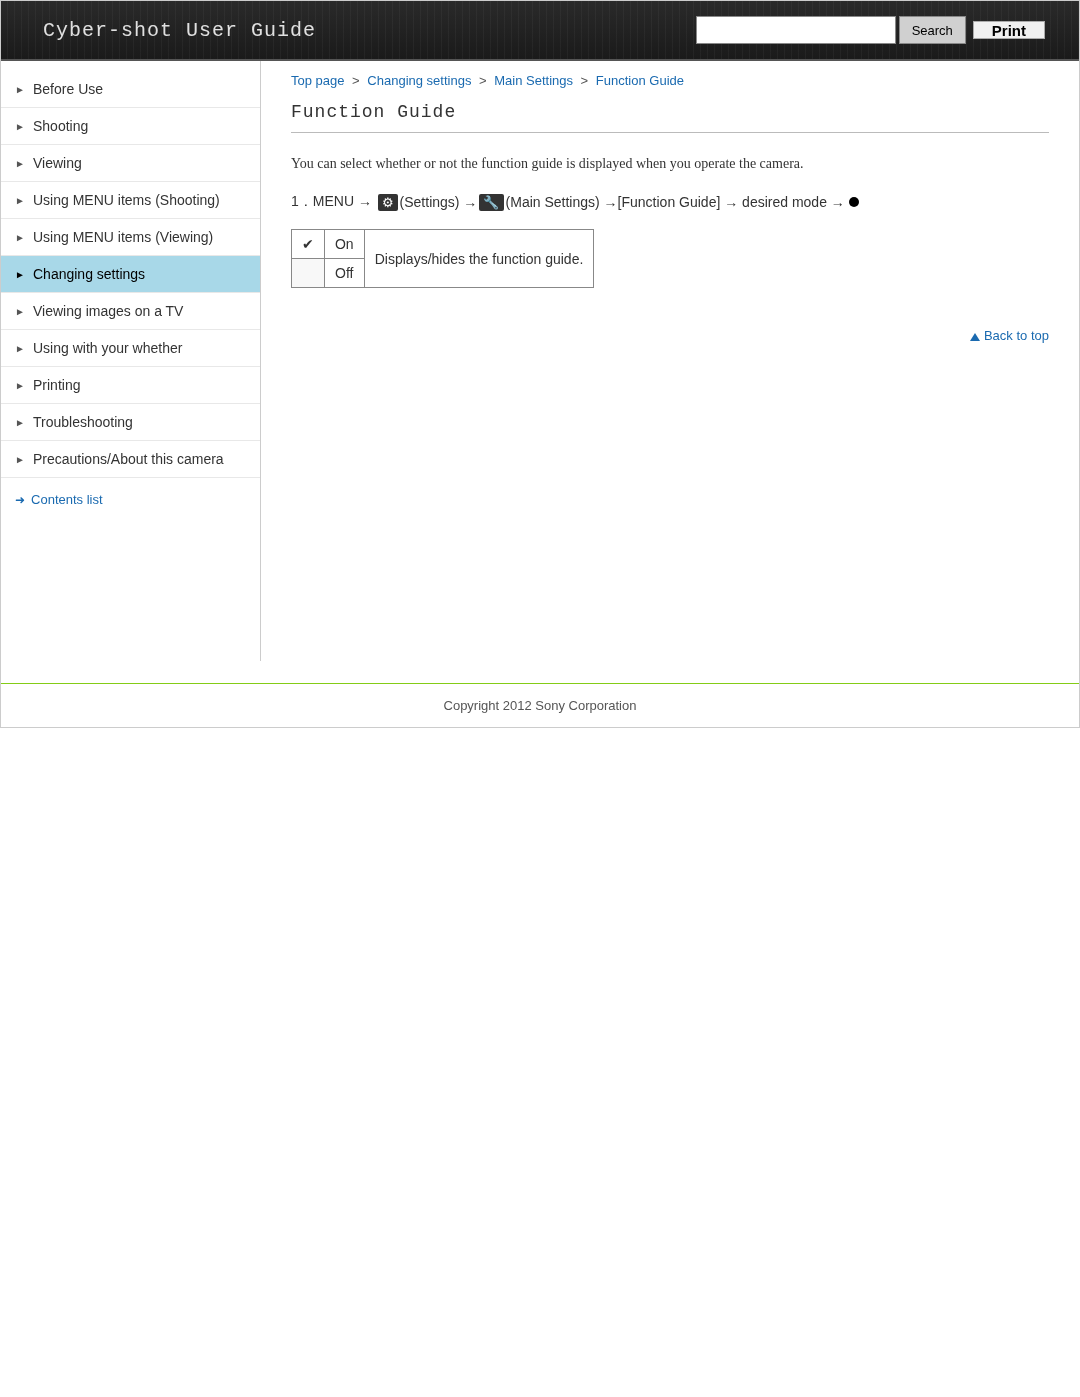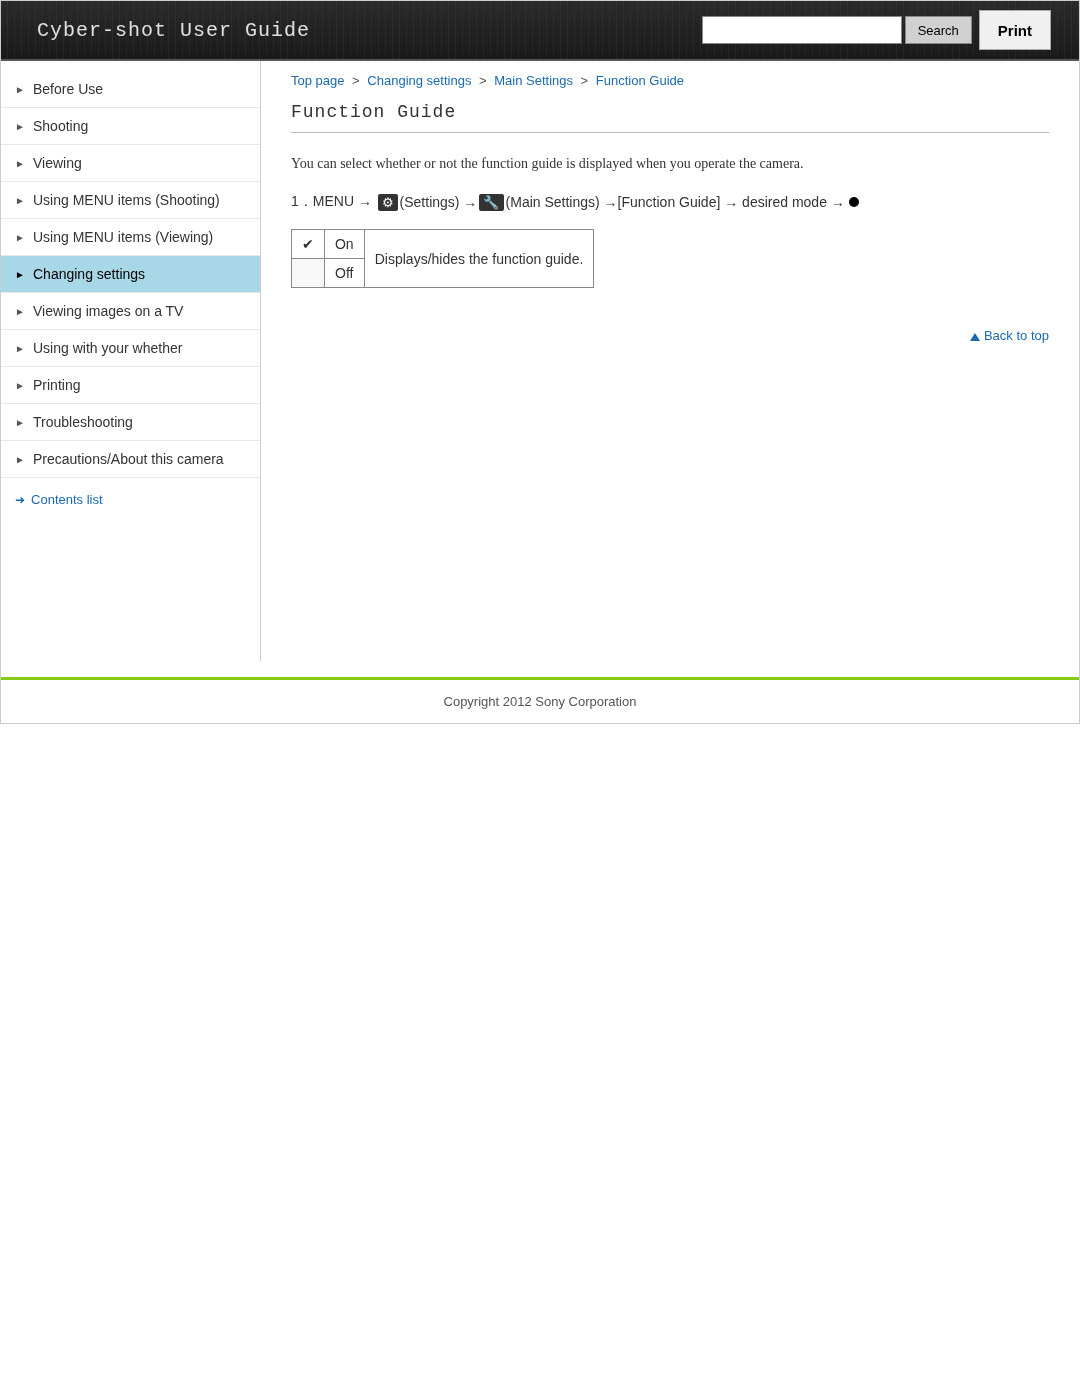--- a/index.html
+++ b/index.html
@@ -1,21 +1,21 @@
 <!DOCTYPE html>
 <html><head>
   <meta charset="utf-8">
   <style>
     * { margin: 0; padding: 0; box-sizing: border-box; }
     body { font-family: Arial, sans-serif; font-size: 14px; background: #fff; color: #333; }
 
     
     #header {
       background: linear-gradient(to bottom, #2a2a2a, #1a1a1a);
-      padding: 12px;
+      padding: 18px;
       display: flex;
       align-items: center;
       height: 60px;
       border-bottom: 2px solid #555;
       position: relative;
       overflow: hidden;
     }
     #header::before {
       content: '';
       position: absolute;
@@ -56,21 +56,21 @@
     }
     #search-button {
       height: 28px;
       padding: 0 12px;
       background: #d0d0d0;
       border: 1px solid #888;
       font-size: 13px;
       cursor: pointer;
     }
     #print-button {
-      height: 40px;
+      height: 18px;
       padding: 0 18px;
       background: #f0f0f0;
       border: 1px solid #aaa;
       font-size: 15px;
       cursor: pointer;
       font-weight: bold;
       margin-left: 4px;
     }
 
     
@@ -254,26 +254,26 @@
       height: 0;
       border-left: 5px solid transparent;
       border-right: 5px solid transparent;
       border-bottom: 8px solid #1a6ab0;
       vertical-align: middle;
       margin-right: 4px;
     }
 
     
     #footer {
-      border-top: 3px solid #84cc16;
+      border-top: 1px solid #84cc16;
       text-align: center;
       padding: 14px;
       font-size: 13px;
       color: #555;
-      margin-top: 16px;
+      margin-top: 22px;
     }
 
     
     #outer {
       max-width: 1080px;
       margin: 0 auto;
       border: 1px solid #ccc;
     }
   </style>
 </head>

